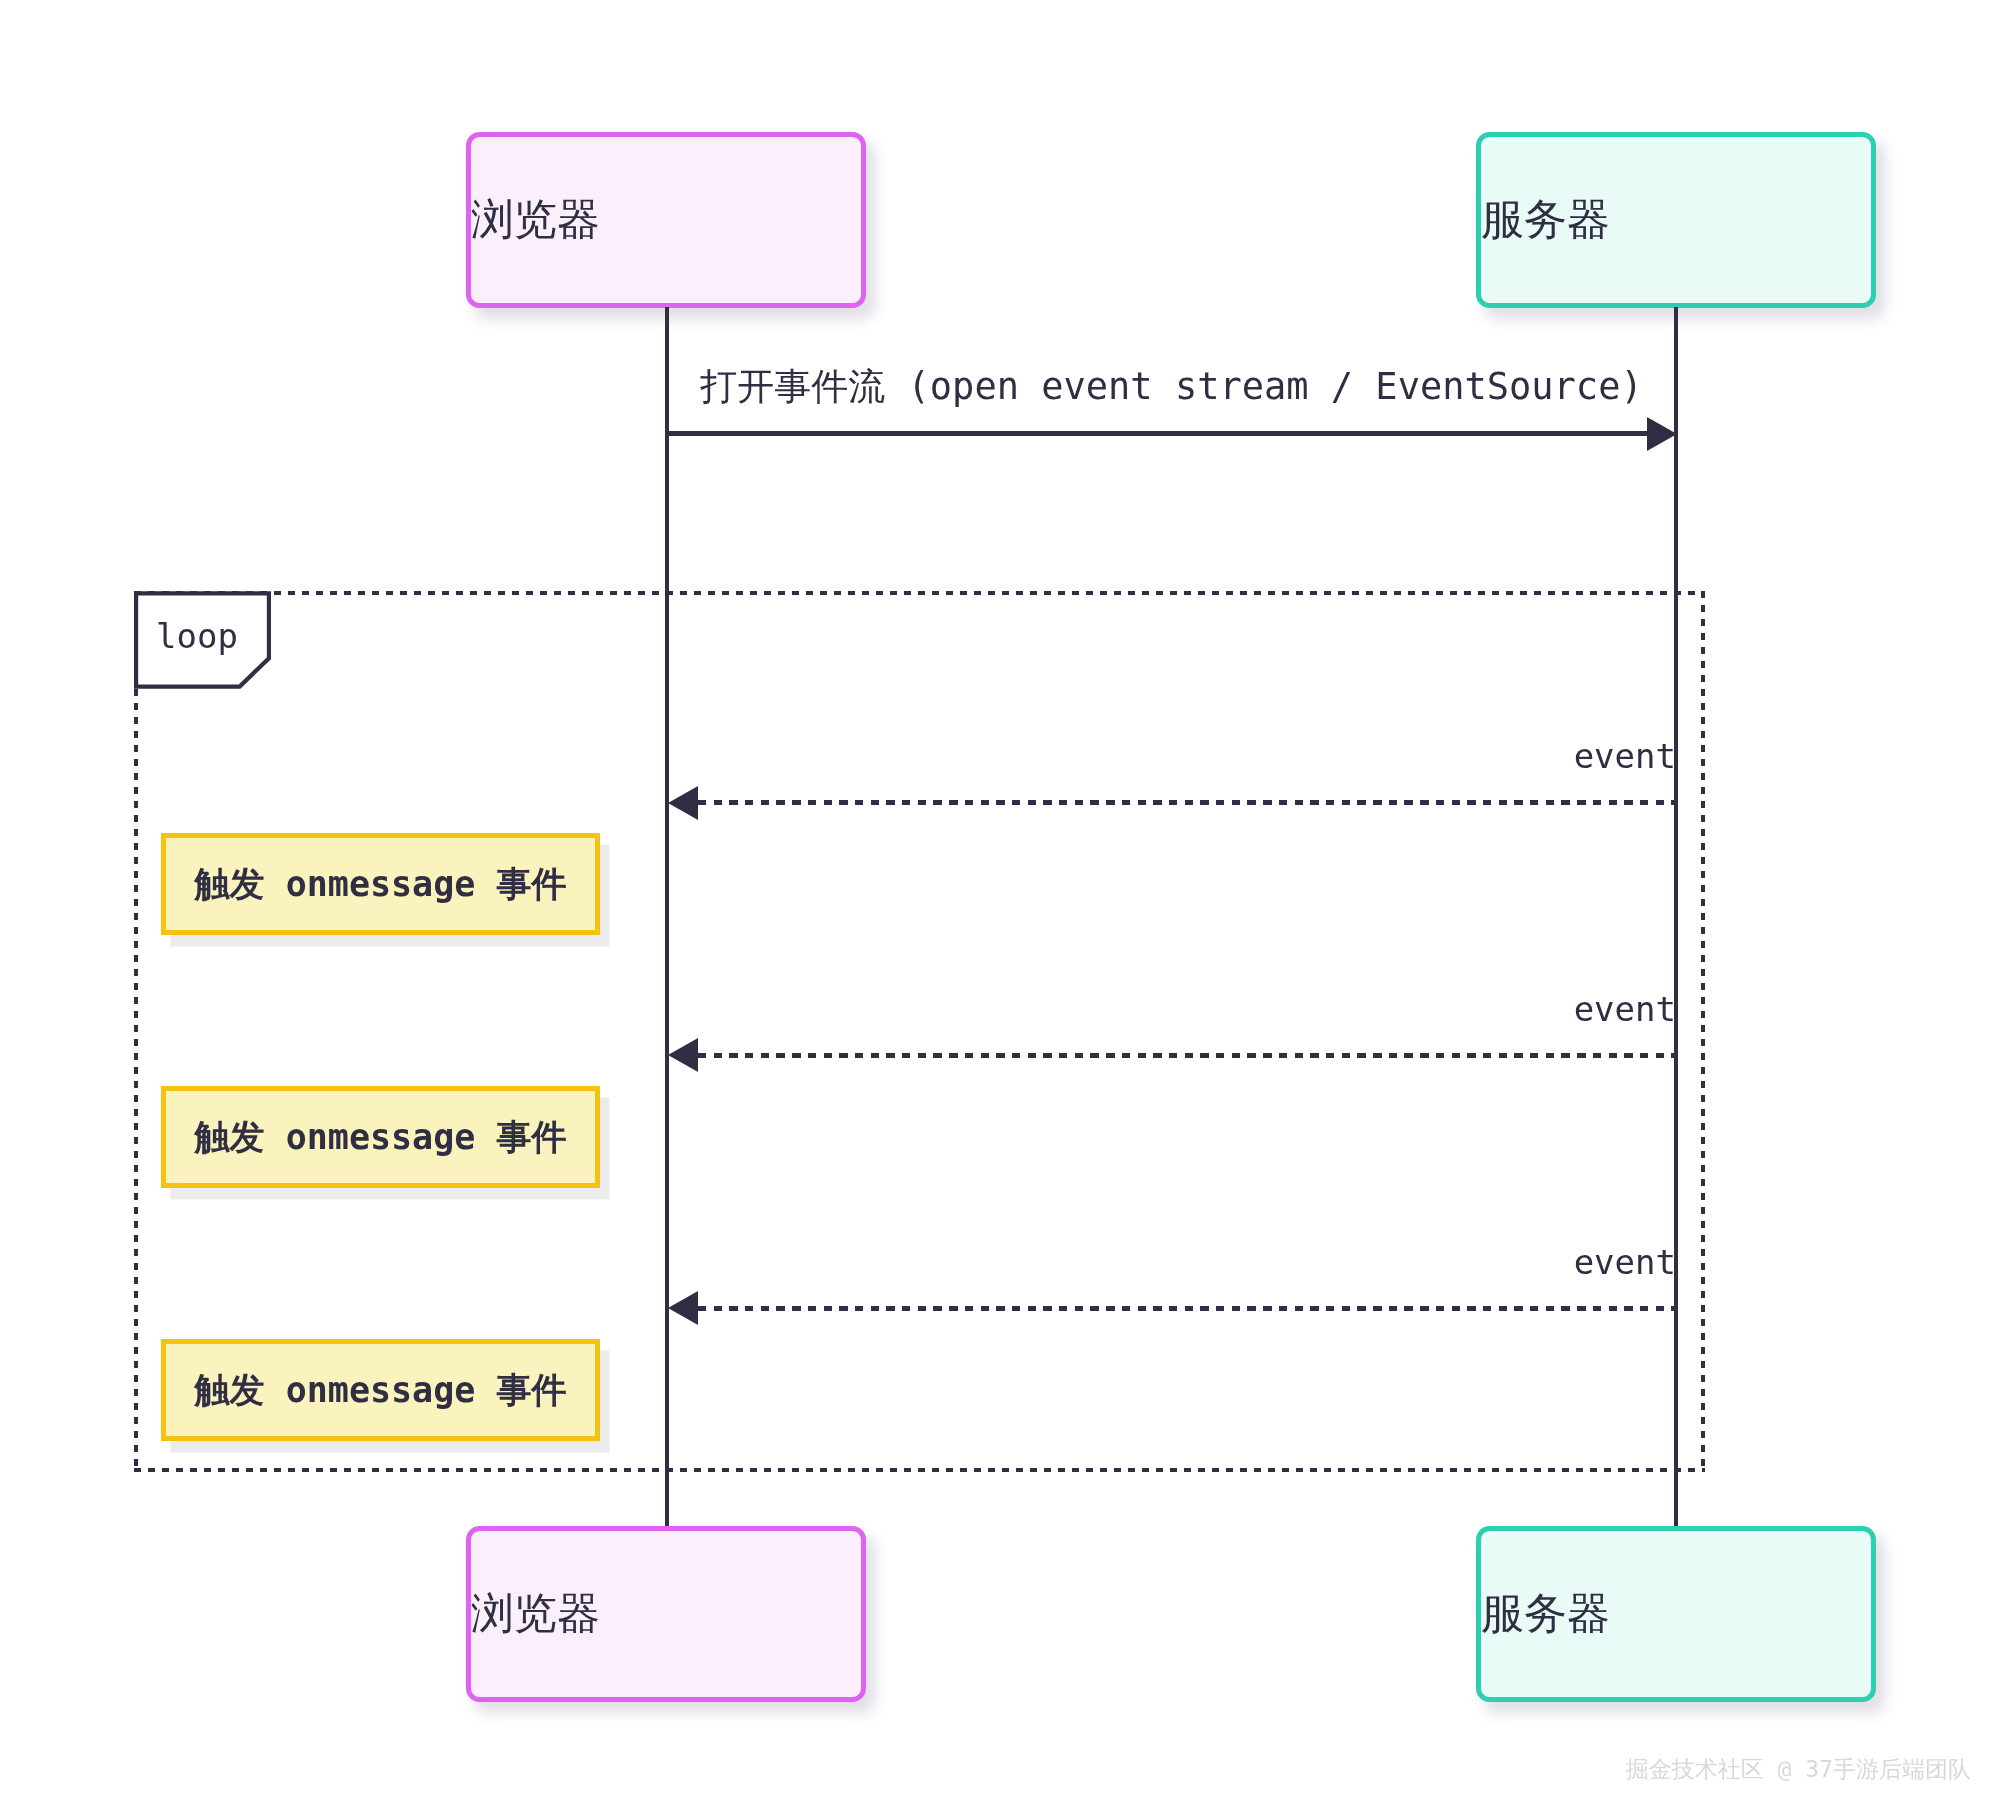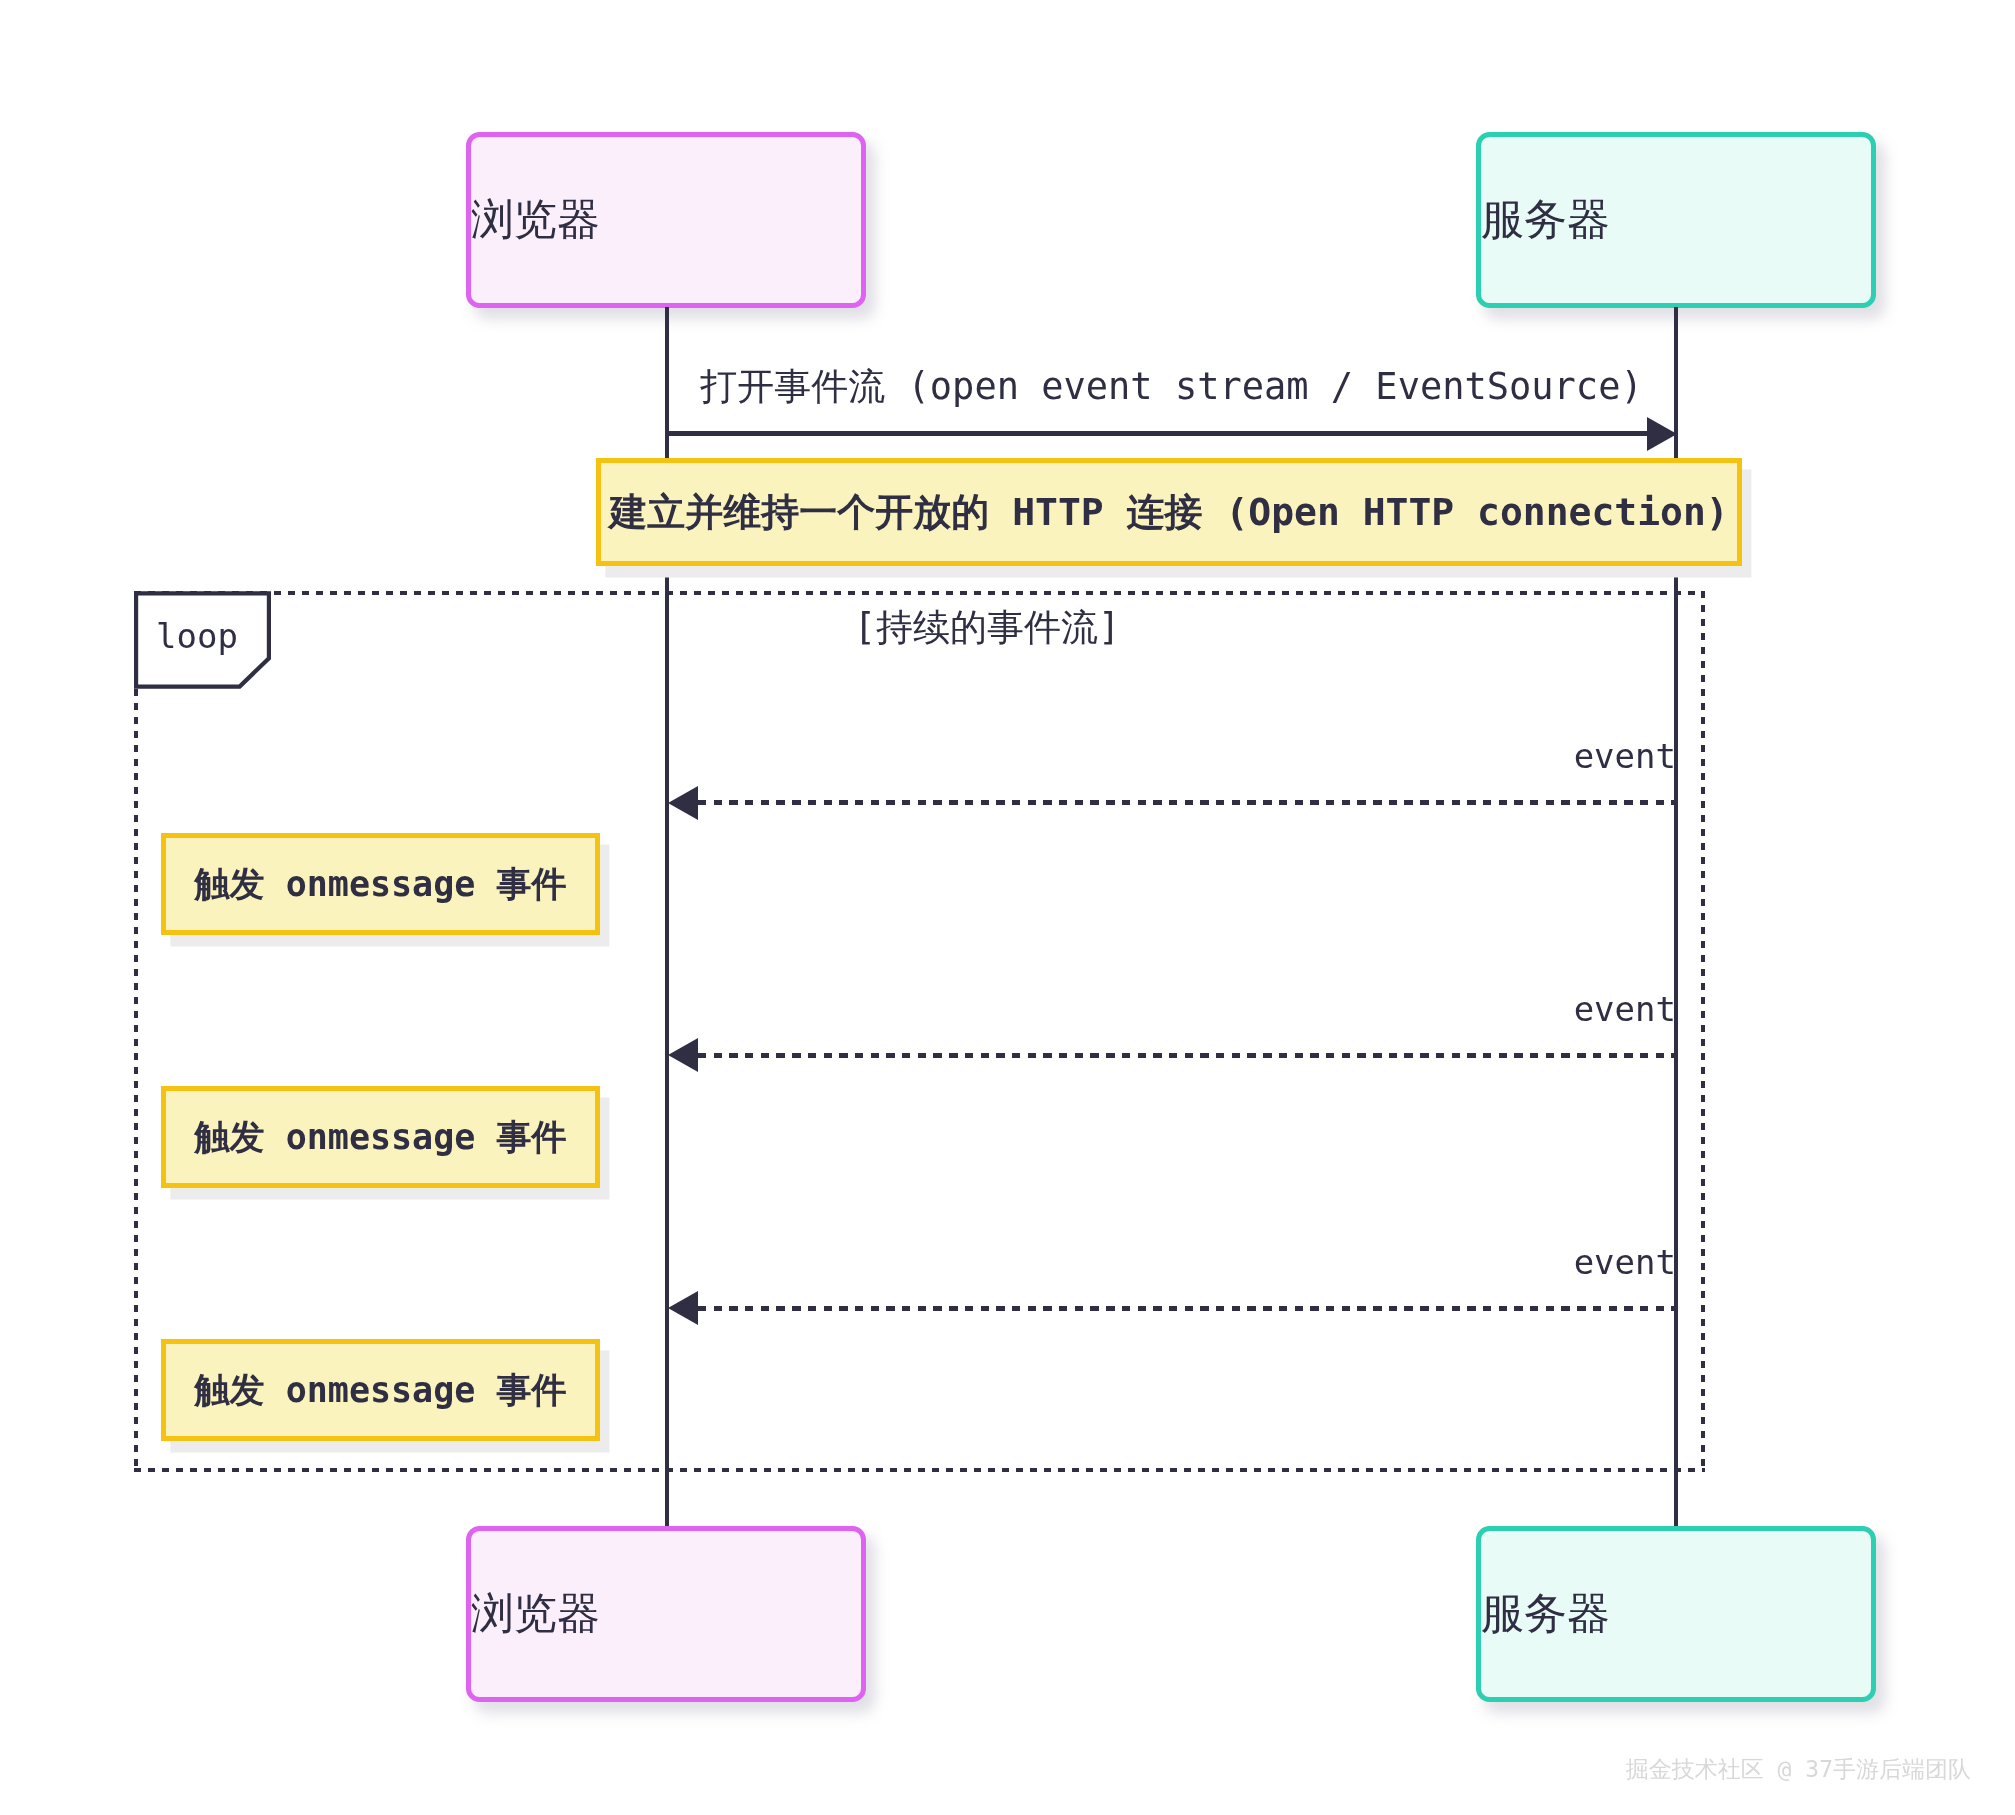--- a/index.html
+++ b/index.html
@@ -76,37 +76,33 @@
     <span>服务器</span>
   </div>
 
   <div class="lifeline" style="left:665px;"></div>
   <div class="lifeline" style="left:1674px;"></div>
 
   <div class="msg-label" style="left:667px;top:362px;width:1009px;">打开事件流 (open event stream / EventSource)</div>
   <div class="solid-line" style="left:667px;top:431px;width:981px;"></div>
   <div class="arrow-right" style="left:1647px;top:417px;"></div>
 
-  <div class="note big" style="left:596px;top:458px;width:1136px;height:98px;">
-    <span>建立并维持一个开放的 HTTP 连接 (Open HTTP connection)</span>
-  </div>
 
   <div class="loop-edge h" style="left:134px;top:591px;width:1571px;"></div>
   <div class="loop-edge h" style="left:134px;top:1468px;width:1571px;"></div>
   <div class="loop-edge v" style="left:134px;top:591px;height:881px;"></div>
   <div class="loop-edge v" style="left:1701px;top:591px;height:881px;"></div>
 
   <div class="loop-label">
     <svg width="137" height="98" viewBox="0 0 262 186">
       <path d="M4,4 H258 V128 L202,182 H4 Z" fill="#ffffff" stroke="#2F2E43" stroke-width="8"></path>
     </svg>
     <div class="txt">loop</div>
   </div>
 
-  <div class="loop-condition">[持续的事件流]</div>
 
   <div class="msg-label small" style="left:667px;top:736px;width:1009px;">event</div>
   <div class="arrow-left" style="left:668px;top:786px;"></div>
   <div class="dash-line" style="left:698px;top:800px;width:977px;"></div>
   <div class="note small" style="left:161px;top:833px;width:429px;height:92px;">
     <span>触发 onmessage 事件</span>
   </div>
 
   <div class="msg-label small" style="left:667px;top:989px;width:1009px;">event</div>
   <div class="arrow-left" style="left:668px;top:1038px;"></div>

